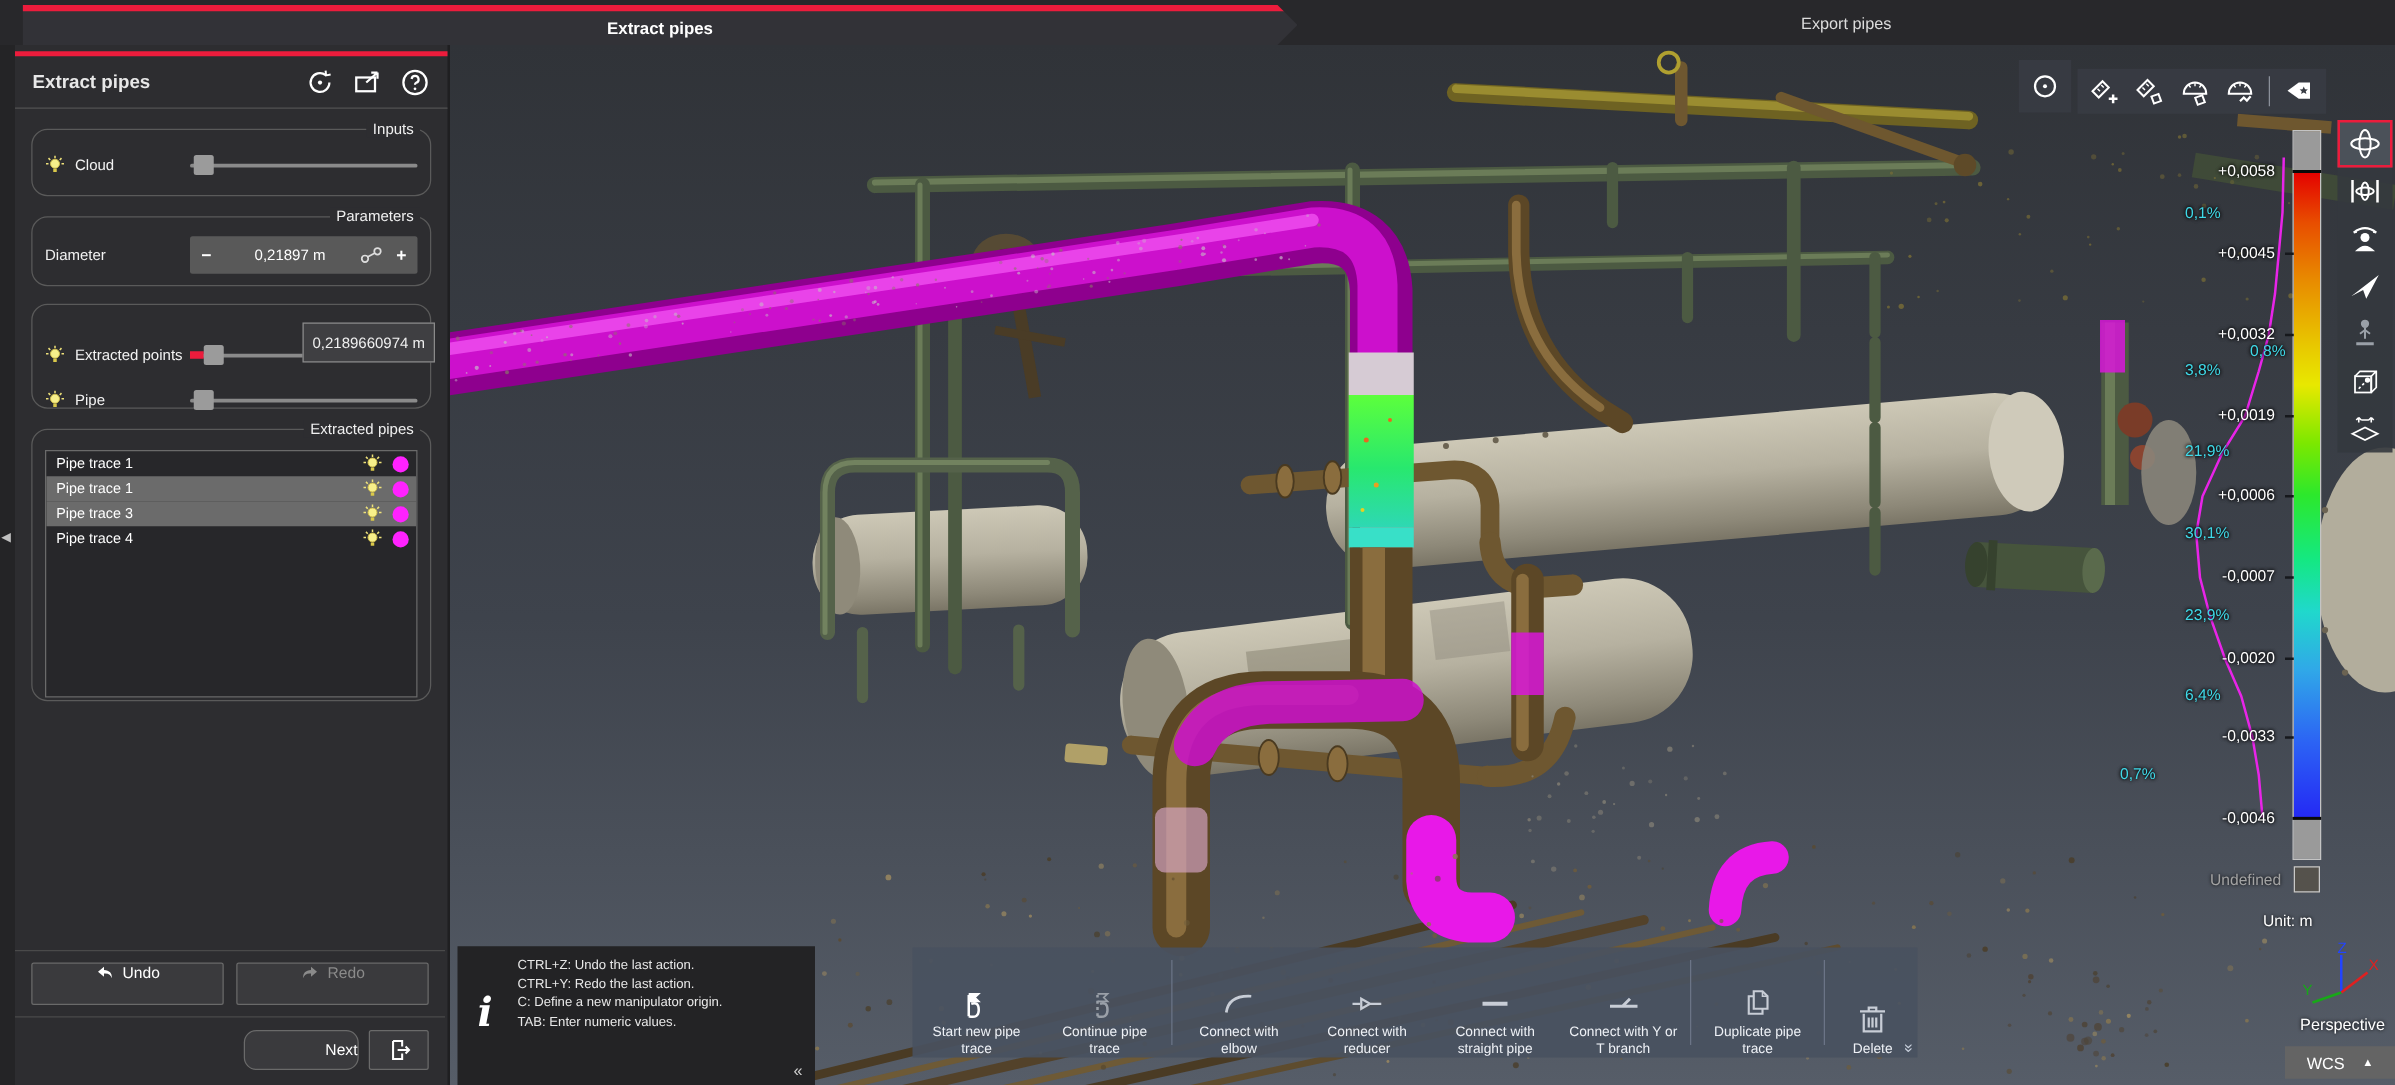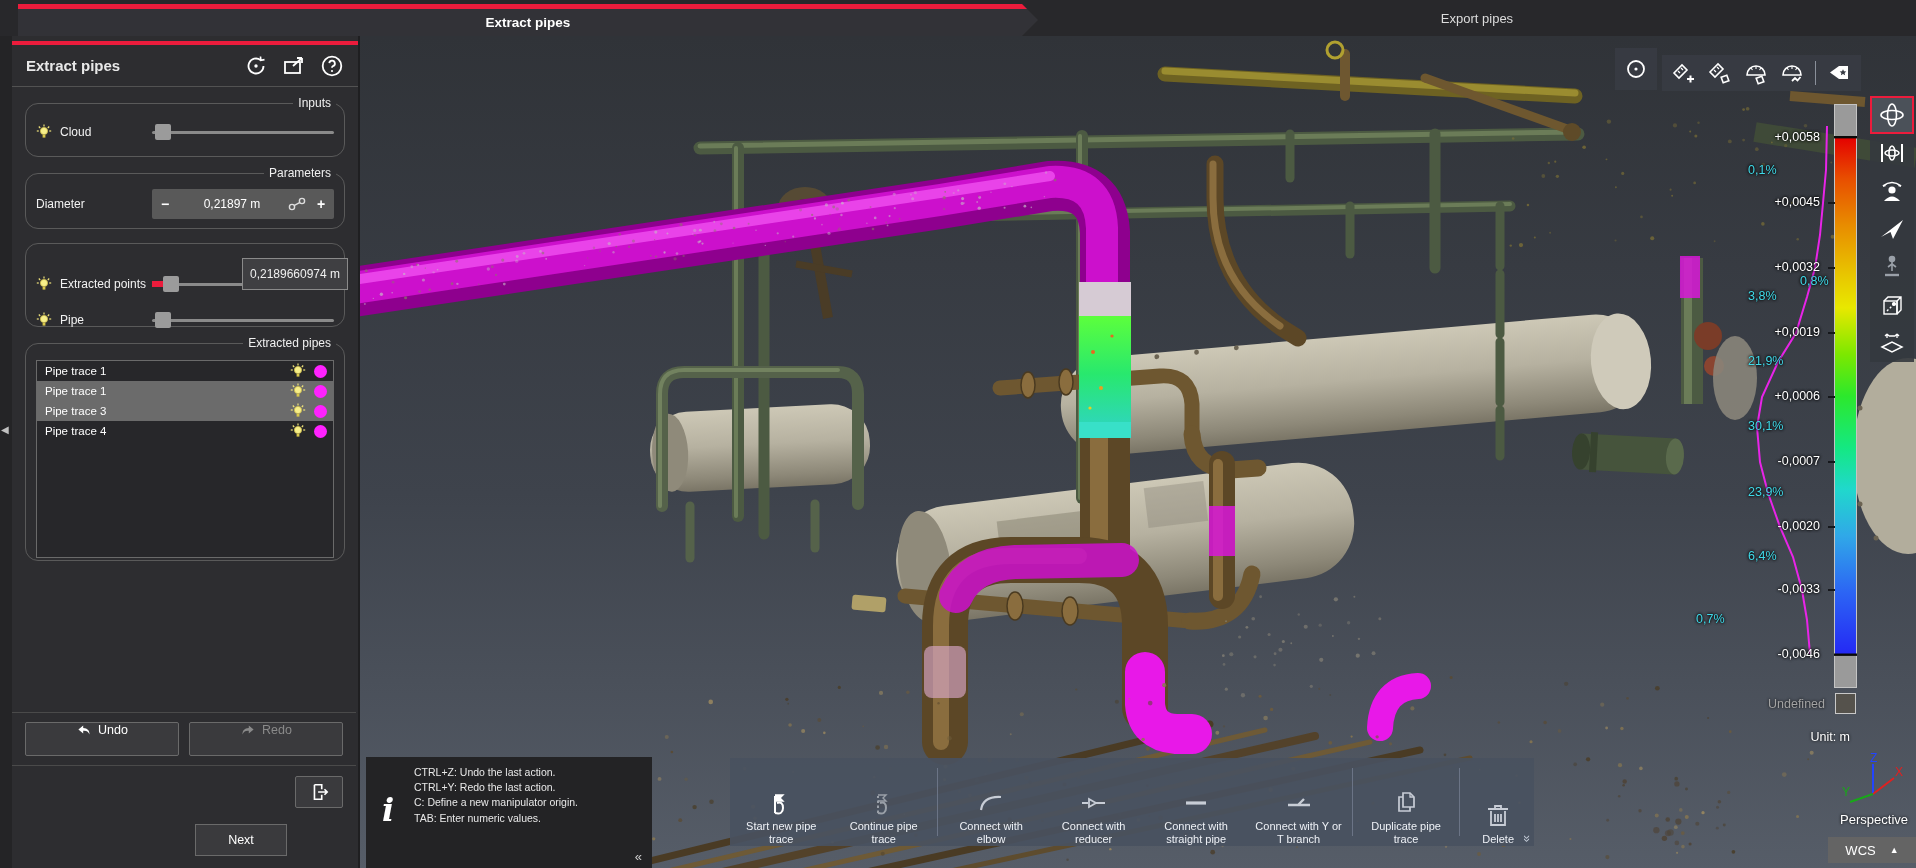--- a/index.html
+++ b/index.html
@@ -48,22 +48,22 @@
   .pipe-row .nm{flex:1;}
   .swatch{width:13px;height:13px;border-radius:50%;}
   .panel-bottom{position:absolute;left:0;right:2px;bottom:0;}
   .sep{border-top:1px solid #4a4a4a;}
   .btnrow{display:flex;gap:10px;padding:9px 13px;}
   .pbtn{flex:1;height:32px;background:#3a3a3d;border:1px solid #6a6a6a;border-radius:2px;
         display:flex;align-items:flex-start;justify-content:center;gap:6px;font-size:12.5px;color:#fff;}
   .pbtn.disabled{color:#8a8a8a;}
   .pbtn svg{width:16px;height:16px;}
   .nextrow{display:flex;justify-content:flex-end;gap:8px;padding:10px 13px 0 13px;}
-  .next-btn{width:90px;height:30px;background:#3a3a3d;border:1px solid #6a6a6a;border-radius:0;
-            display:flex;align-items:center;justify-content:center;font-size:12.5px;color:#fff;margin-top:48px;}
+  .next-btn{width:90px;height:30px;background:#3a3a3d;border:1px solid #6a6a6a;border-radius:10px;
+            display:flex;align-items:center;justify-content:flex-end;font-size:12.5px;color:#fff;}
   .exit-btn{width:46px;height:30px;background:#3a3a3d;border:1px solid #6a6a6a;border-radius:2px;
             display:flex;align-items:center;justify-content:center;color:#fff;}
   
   .viewport{position:absolute;left:360px;top:36px;width:1556px;height:832px;overflow:hidden;}
   .scene{position:absolute;left:0;top:0;}
   .ovl{position:absolute;}
   .vt-btn{width:42px;height:42px;background:rgba(56,60,68,.85);display:flex;align-items:center;
           justify-content:center;color:#fff;}
   .vt-group{display:flex;align-items:center;height:36px;background:rgba(56,60,68,.85);padding:0 6px;gap:4px;}
   .vt-group .gi{width:32px;height:30px;display:flex;align-items:center;justify-content:center;color:#fff;}

